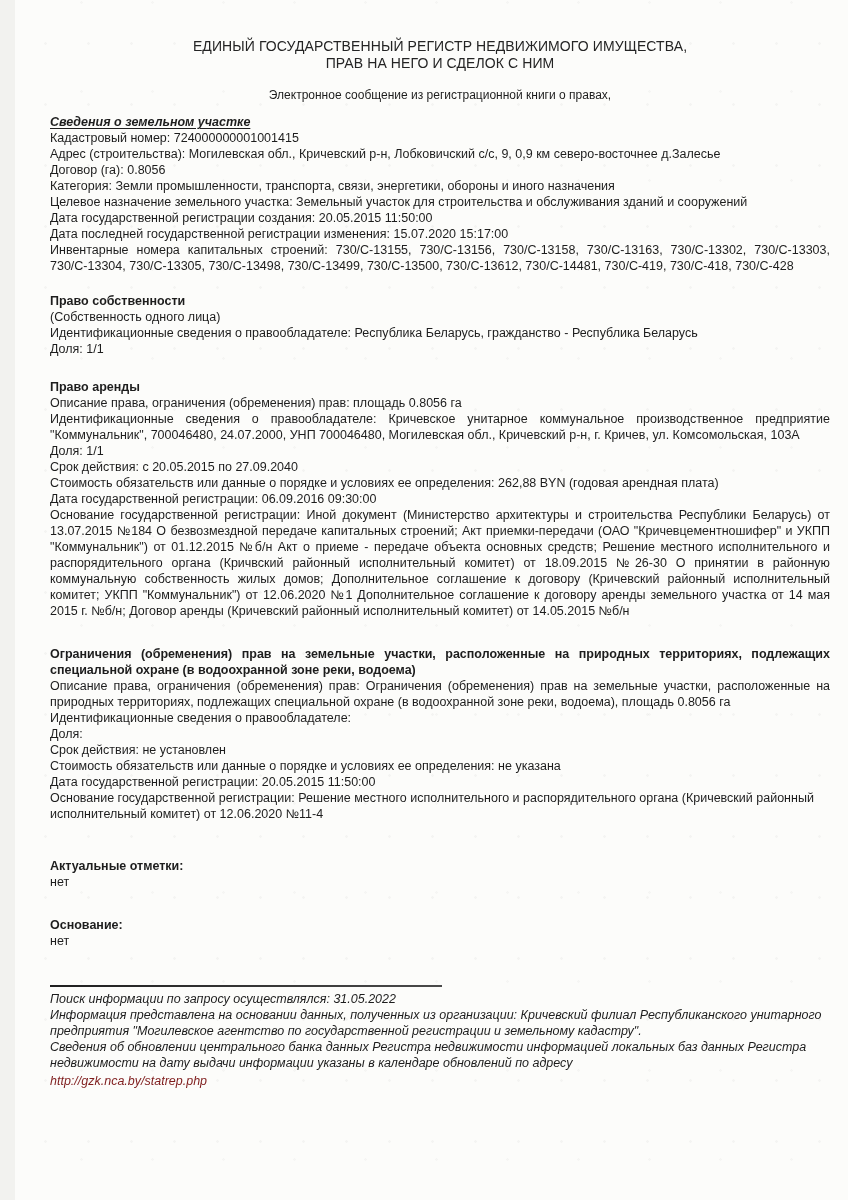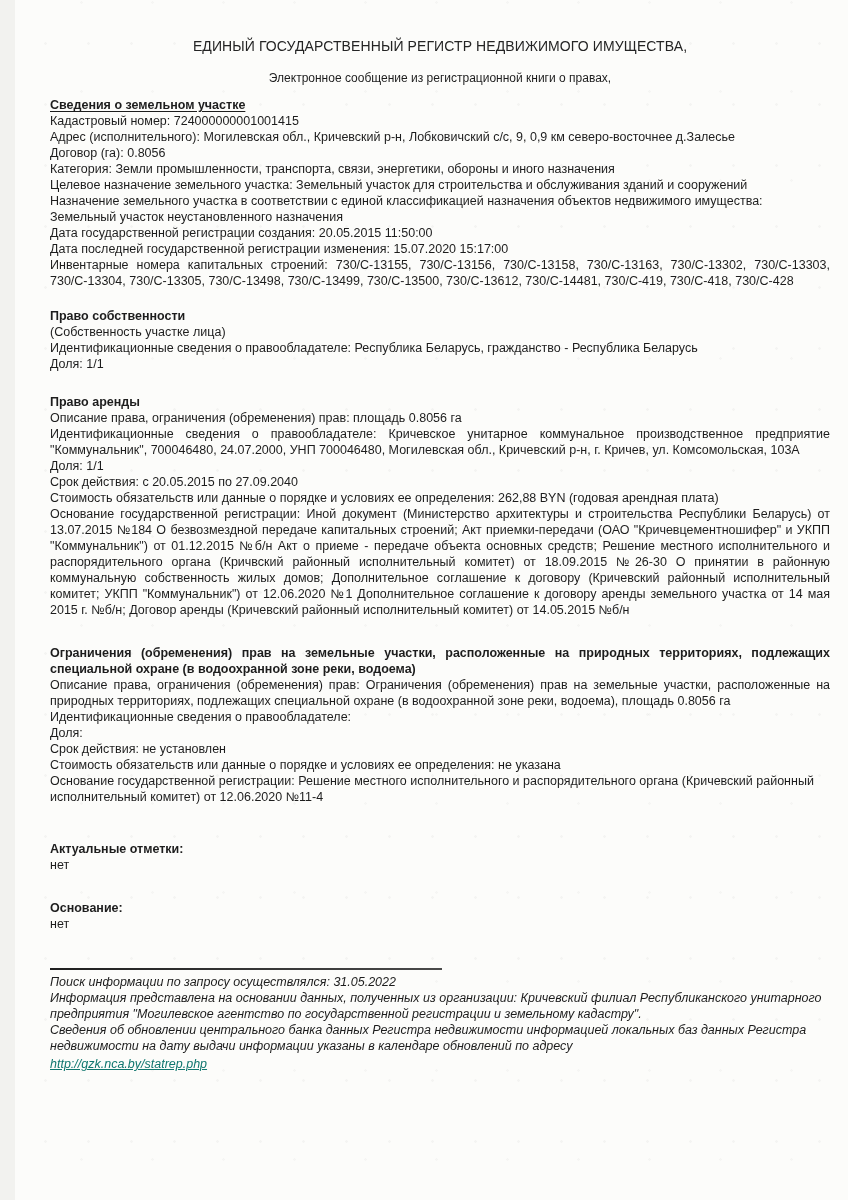--- a/index.html
+++ b/index.html
@@ -17,89 +17,86 @@
       radial-gradient(rgba(90,90,90,0.04) 1px, transparent 1.3px);
     background-size:43px 61px, 71px 89px;
     background-position:9px 13px, 31px 47px;
   }
   .content{position:relative;padding:38px 33px 0 35px;}
   .doc-title{text-align:center;font-size:14px;line-height:17px;color:#242424;letter-spacing:.1px;}
   .doc-subtitle{text-align:center;font-size:12px;line-height:16px;margin-top:15px;}
   .line{font-size:12.5px;line-height:16px;}
   .val{}
   .h{font-weight:bold;}
-  .h-underline{text-decoration:underline;text-underline-offset:2px;}
+  .h-underline{text-decoration:underline;text-underline-offset:2px;font-style:italic;}
   .just{text-align:justify;}
   .sec-parcel{margin-top:11px;}
   .sec-ownership{margin-top:19px;}
   .sec-lease{margin-top:22px;}
   .sec-restrictions{margin-top:27px;}
   .sec-marks{margin-top:36px;}
   .sec-notes{margin-top:27px;}
   .foot{margin-top:36px;font-style:italic;}
   .rule{width:392px;height:2px;background:linear-gradient(to right,#1f1f1f,#4a4a4a);margin-bottom:4px;}
-  .link{display:inline-block;color:#0f766e;text-decoration:underline;font-size:12.5px;line-height:16px;cursor:pointer;}
+  .link{display:inline-block;color:#7f1d1d;font-size:12.5px;line-height:16px;cursor:pointer;}
 </style>
 </head>
 <body>
 
 <div class="page">
   <div class="content">
 
     <div class="doc-title">
       <div>ЕДИНЫЙ ГОСУДАРСТВЕННЫЙ РЕГИСТР НЕДВИЖИМОГО ИМУЩЕСТВА,</div>
+      <div>ПРАВ НА НЕГО И СДЕЛОК С НИМ</div>
     </div>
 
     <div class="doc-subtitle">
       <div>Электронное сообщение из регистрационной книги о правах,</div>
     </div>
 
     <div class="sec sec-parcel">
       <div class="line h h-underline">Сведения о земельном участке</div>
       <div class="line">
         <span>Кадастровый номер:</span>
         <span class="val">724000000001001415</span>
       </div>
       <div class="line">
-        <span>Адрес (исполнительного):</span>
+        <span>Адрес (строительства):</span>
         <span class="val">Могилевская обл., Кричевский р-н, Лобковичский с/с, 9, 0,9 км северо-восточнее д.Залесье</span>
       </div>
       <div class="line">
         <span>Договор (га):</span>
         <span class="val">0.8056</span>
       </div>
       <div class="line">
         <span>Категория:</span>
         <span class="val">Земли промышленности, транспорта, связи, энергетики, обороны и иного назначения</span>
       </div>
       <div class="line">
         <span>Целевое назначение земельного участка:</span>
         <span class="val">Земельный участок для строительства и обслуживания зданий и сооружений</span>
-      </div>
-      <div class="line">
-        <span>Назначение земельного участка в соответствии с единой классификацией назначения объектов недвижимого имущества:</span>
-        <span class="val">Земельный участок неустановленного назначения</span>
       </div>
       <div class="line">
         <span>Дата государственной регистрации создания:</span>
         <span class="val">20.05.2015 11:50:00</span>
       </div>
       <div class="line">
         <span>Дата последней государственной регистрации изменения:</span>
         <span class="val">15.07.2020 15:17:00</span>
       </div>
       <div class="line just">
         <span>Инвентарные номера капитальных строений:</span>
         <span class="val">730/C-13155, 730/C-13156, 730/C-13158, 730/C-13163, 730/C-13302, 730/C-13303, 730/C-13304, 730/C-13305, 730/C-13498, 730/C-13499, 730/C-13500, 730/C-13612, 730/C-14481, 730/C-419, 730/C-418, 730/C-428</span>
       </div>
     </div>
 
     <div class="sec sec-ownership">
       <div class="line h">Право собственности</div>
-      <div class="line">(Собственность участке лица)</div>
+      <div class="line">(Собственность одного лица)</div>
       <div class="line">
         <span>Идентификационные сведения о правообладателе:</span>
         <span class="val">Республика Беларусь, гражданство - Республика Беларусь</span>
       </div>
       <div class="line">
         <span>Доля:</span>
         <span class="val">1/1</span>
       </div>
     </div>
 
@@ -118,20 +115,24 @@
         <span class="val">1/1</span>
       </div>
       <div class="line">
         <span>Срок действия:</span>
         <span class="val">с 20.05.2015 по 27.09.2040</span>
       </div>
       <div class="line">
         <span>Стоимость обязательств или данные о порядке и условиях ее определения:</span>
         <span class="val">262,88 BYN (годовая арендная плата)</span>
       </div>
+      <div class="line">
+        <span>Дата государственной регистрации:</span>
+        <span class="val">06.09.2016 09:30:00</span>
+      </div>
       <div class="line just">
         <span>Основание государственной регистрации:</span>
         <span class="val">Иной документ (Министерство архитектуры и строительства Республики Беларусь) от 13.07.2015 №184 О безвозмездной передаче капитальных строений; Акт приемки-передачи (ОАО "Кричевцементношифер" и УКПП "Коммунальник") от 01.12.2015 №б/н Акт о приеме - передаче объекта основных средств; Решение местного исполнительного и распорядительного органа (Кричвский районный исполнительный комитет) от 18.09.2015 №26-30 О принятии в районную коммунальную собственность жилых домов; Дополнительное соглашение к договору (Кричевский районный исполнительный комитет; УКПП "Коммунальник") от 12.06.2020 №1 Дополнительное соглашение к договору аренды земельного участка от 14 мая 2015 г. №б/н; Договор аренды (Кричевский районный исполнительный комитет) от 14.05.2015 №б/н</span>
       </div>
     </div>
 
     <div class="sec sec-restrictions">
       <div class="line h just">Ограничения (обременения) прав на земельные участки, расположенные на природных территориях, подлежащих специальной охране (в водоохранной зоне реки, водоема)</div>
       <div class="line just">
         <span>Описание права, ограничения (обременения) прав:</span>
@@ -145,20 +146,24 @@
         <span>Доля:</span>
         <span class="val"></span>
       </div>
       <div class="line">
         <span>Срок действия:</span>
         <span class="val">не установлен</span>
       </div>
       <div class="line">
         <span>Стоимость обязательств или данные о порядке и условиях ее определения:</span>
         <span class="val">не указана</span>
+      </div>
+      <div class="line">
+        <span>Дата государственной регистрации:</span>
+        <span class="val">20.05.2015 11:50:00</span>
       </div>
       <div class="line">
         <span>Основание государственной регистрации:</span>
         <span class="val">Решение местного исполнительного и распорядительного органа (Кричевский районный исполнительный комитет) от 12.06.2020 №11-4</span>
       </div>
     </div>
 
     <div class="sec sec-marks">
       <div class="line h">Актуальные отметки:</div>
       <div class="line val">нет</div>

